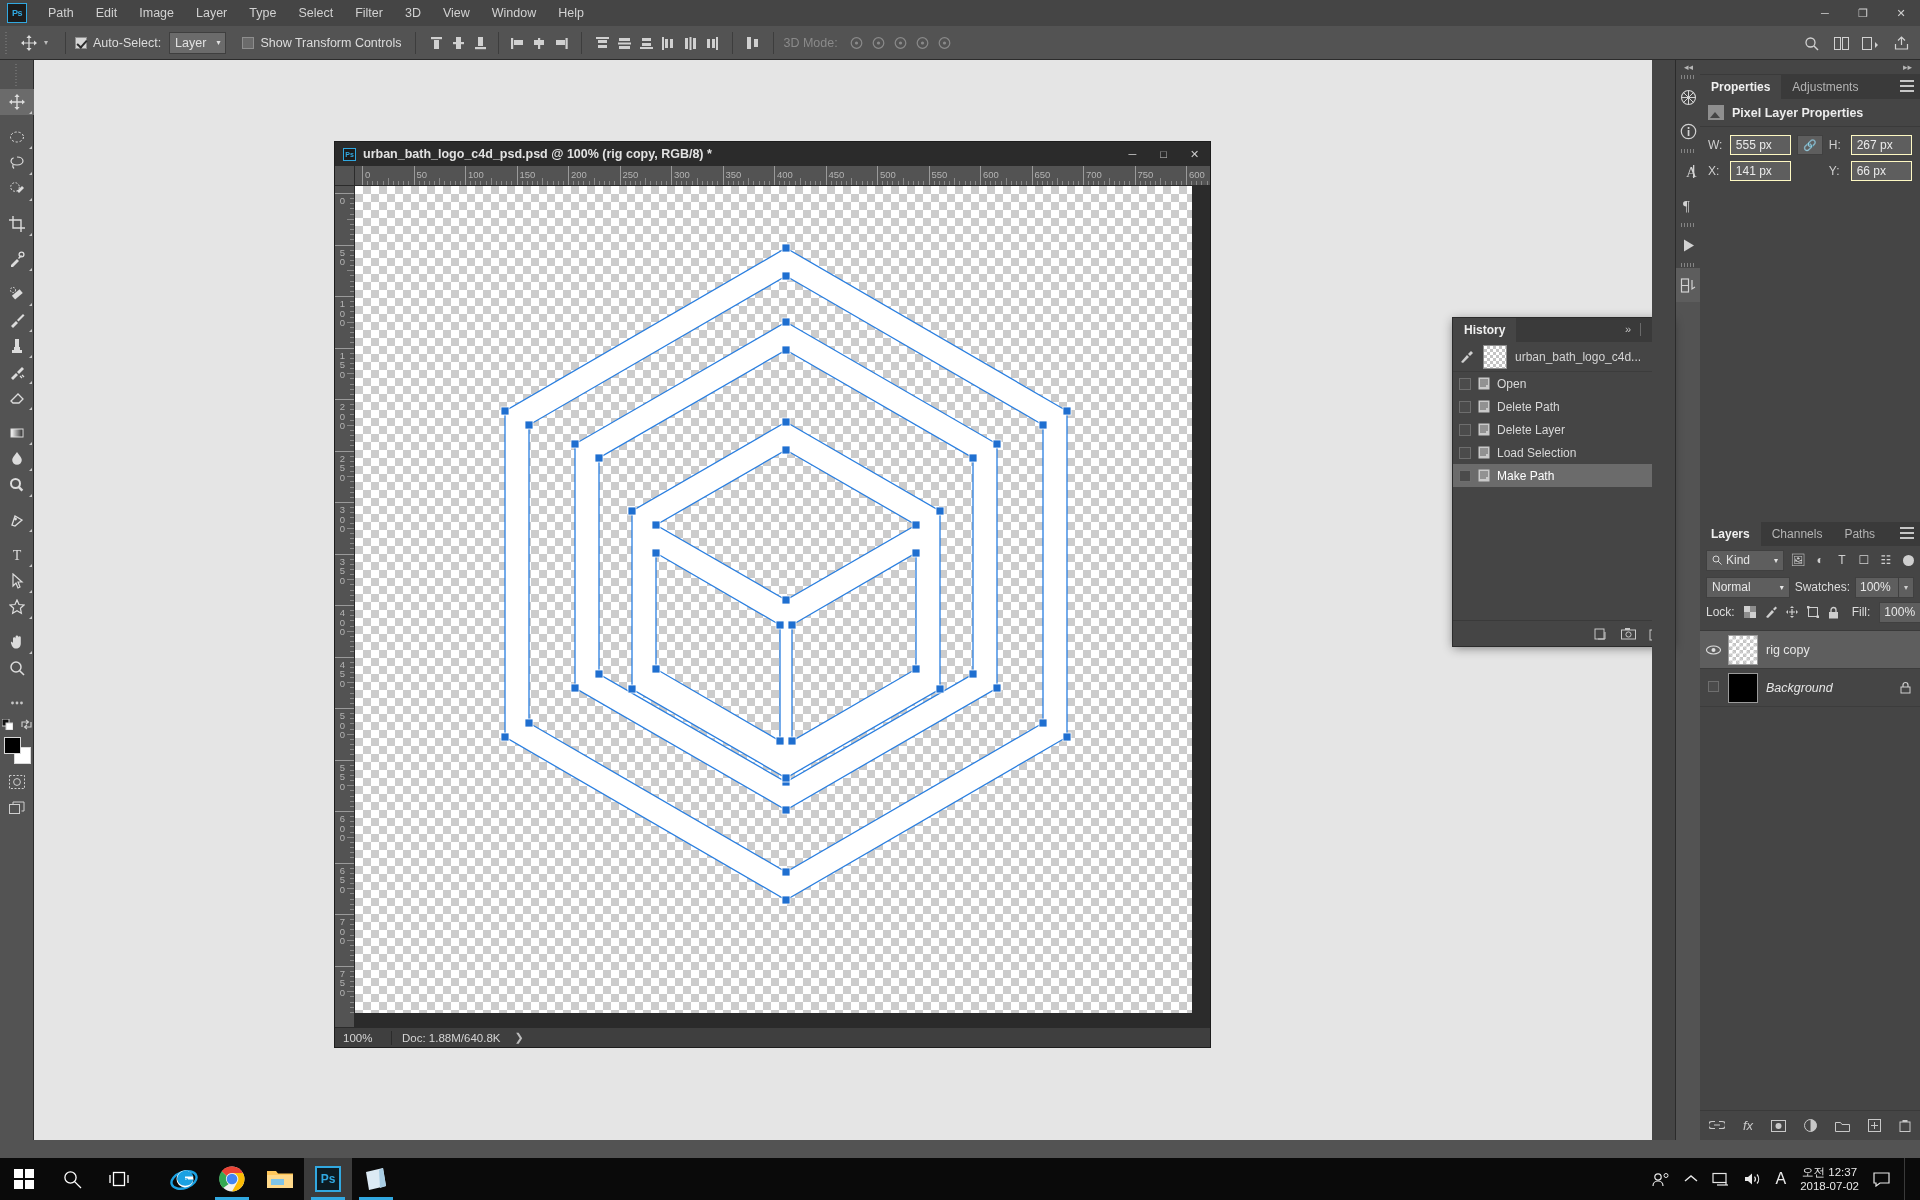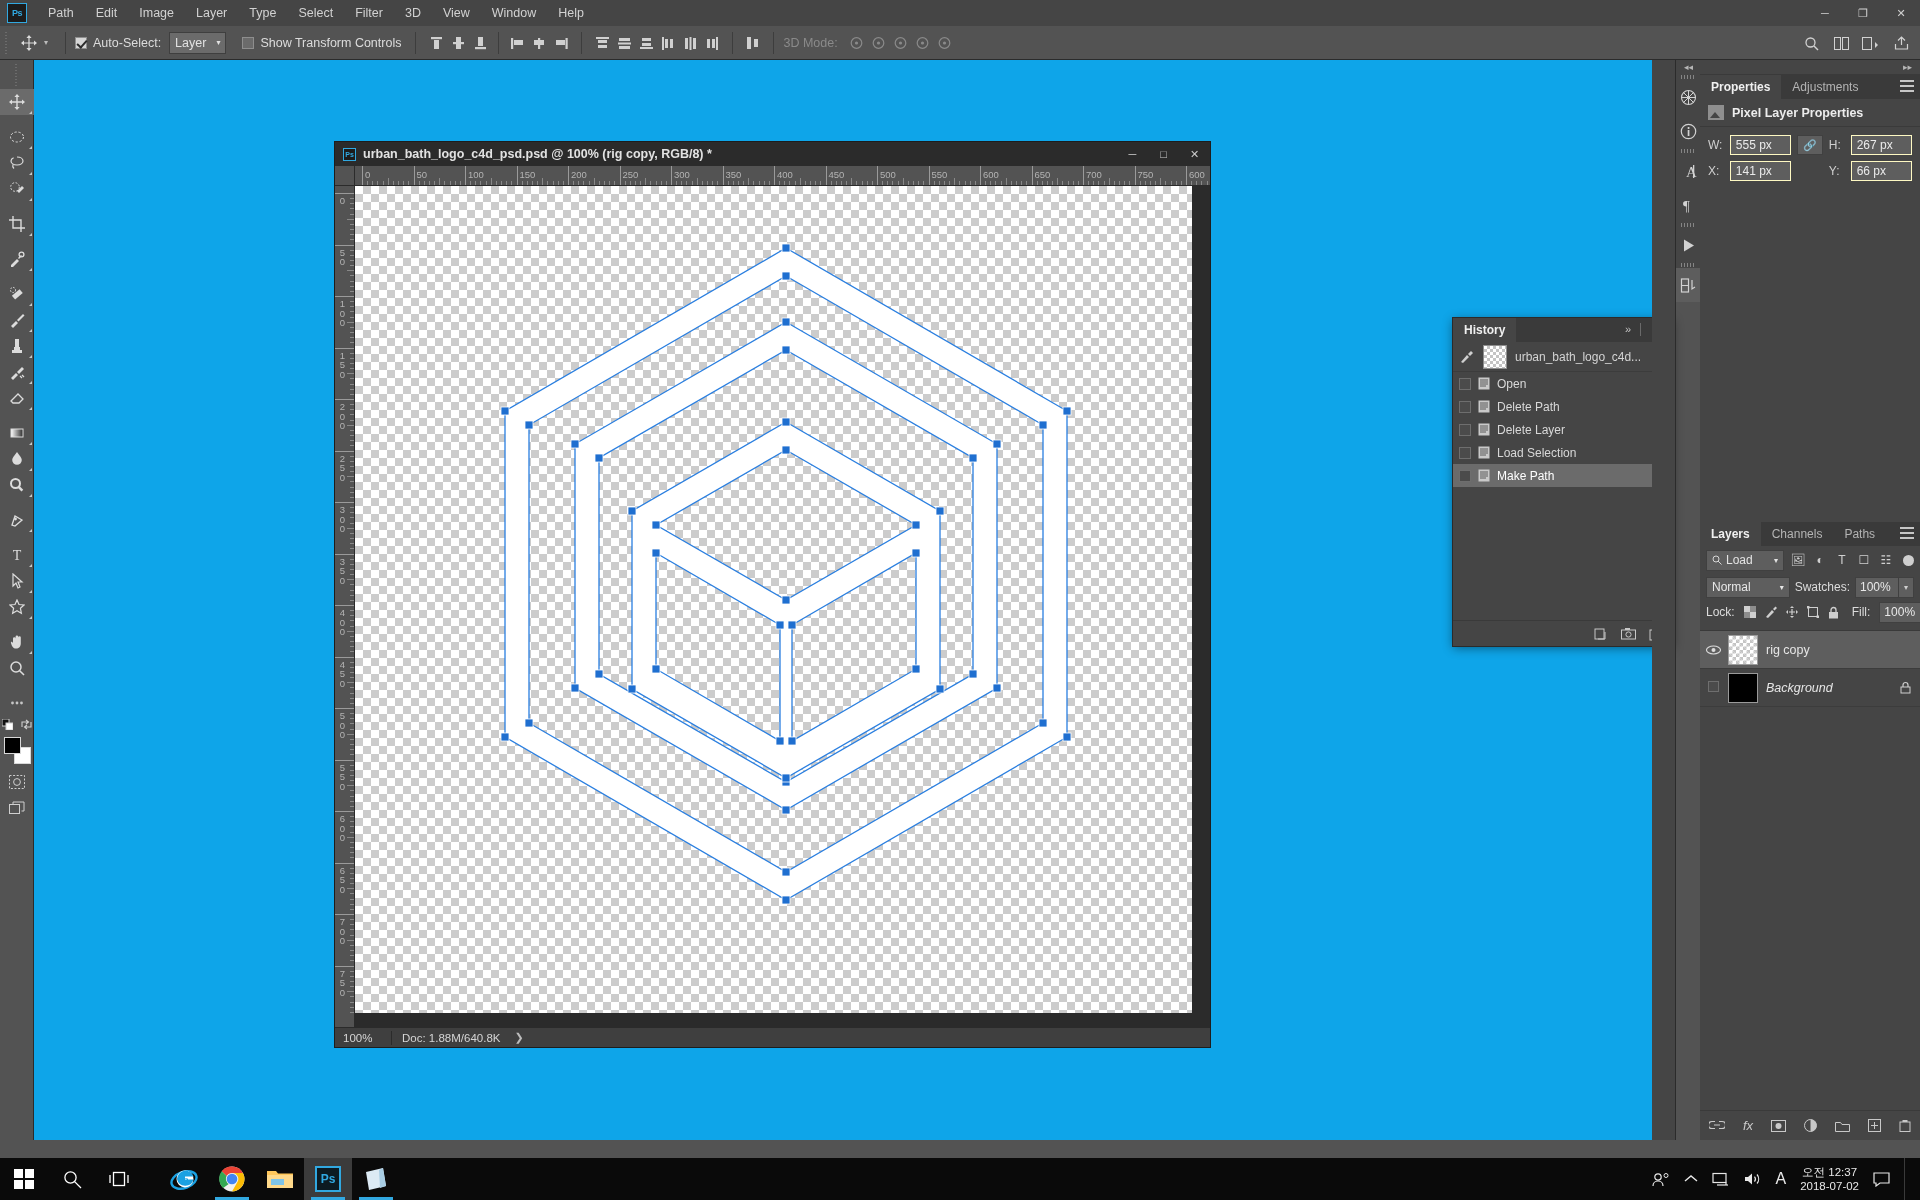--- a/index.html
+++ b/index.html
@@ -59,21 +59,21 @@
   .tool.sel { background:#6b6b6b; }
   .tool .tri { position:absolute; right:2px; bottom:1px; width:0;height:0;
     border-left:3px solid transparent; border-bottom:3px solid #c8c8c8; }
   .tool-sep { height:9px; }
   .colorchips { position:relative; width:34px; height:34px; margin:3px 0 0 0; }
   .chip { position:absolute; width:17px; height:17px; border:1px solid #d8d8d8; }
   .chip.fg { left:4px; top:2px; background:#000; z-index:2; }
   .chip.bg { left:14px; top:12px; background:#fff; z-index:1; }
 
   
-  .workarea { position:absolute; left:34px; top:60px; right:244px; bottom:60px; background:#0ea5e9;padding-left:40px; }
+  .workarea { position:absolute; left:34px; top:60px; right:244px; bottom:60px; background:#e5e5e5;padding-left:40px; }
 
   
   .docwin { position:absolute; left:301px; top:82px; width:875px; height:905px;
             background:#2b2b2b; box-shadow:0 0 0 1px #1d1d1d; }
   .doctitle { height:24px; background:#2b2b2b; display:flex; align-items:center; padding-left:8px; gap:7px;}
   .doc-ps { width:13px;height:13px;border:1px solid #31a8e0;background:#1c1c1c;color:#31a8e0;
      font-size:7px;font-weight:bold;display:flex;align-items:center;justify-content:center;}
   .doctitle-text { font-size:12.5px; color:#e2e2e2; font-weight:bold; }
   .doc-wbtns { position:absolute; right:0; top:0; height:24px; display:flex; }
   .doc-wbtn { width:31px; height:24px; display:flex; align-items:center; justify-content:center; color:#ccc; font-size:11px;}
@@ -1298,21 +1298,21 @@
           </div>
       </div>
 
       <div class="lfilter">
         <span class="lf-kind">
           <span style="display:flex;align-items:center;gap:4px">
             <svg width="10" height="10">
                 <circle cx="4" cy="4" r="3" stroke="#d6d6d6" fill="none"></circle>
                 <line x1="6" y1="6" x2="9.5" y2="9.5" stroke="#d6d6d6"></line>
               </svg>
-            <span>Load</span>
+            <span>Kind</span>
           </span>
           <span style="font-size:8px">▾</span>
         </span>
         <span class="lf-ic">🖼</span>
         <span class="lf-ic">◐</span>
         <span class="lf-ic">T</span>
         <span class="lf-ic">☐</span>
         <span class="lf-ic">☷</span>
         <span class="lf-toggle"></span>
       </div>

